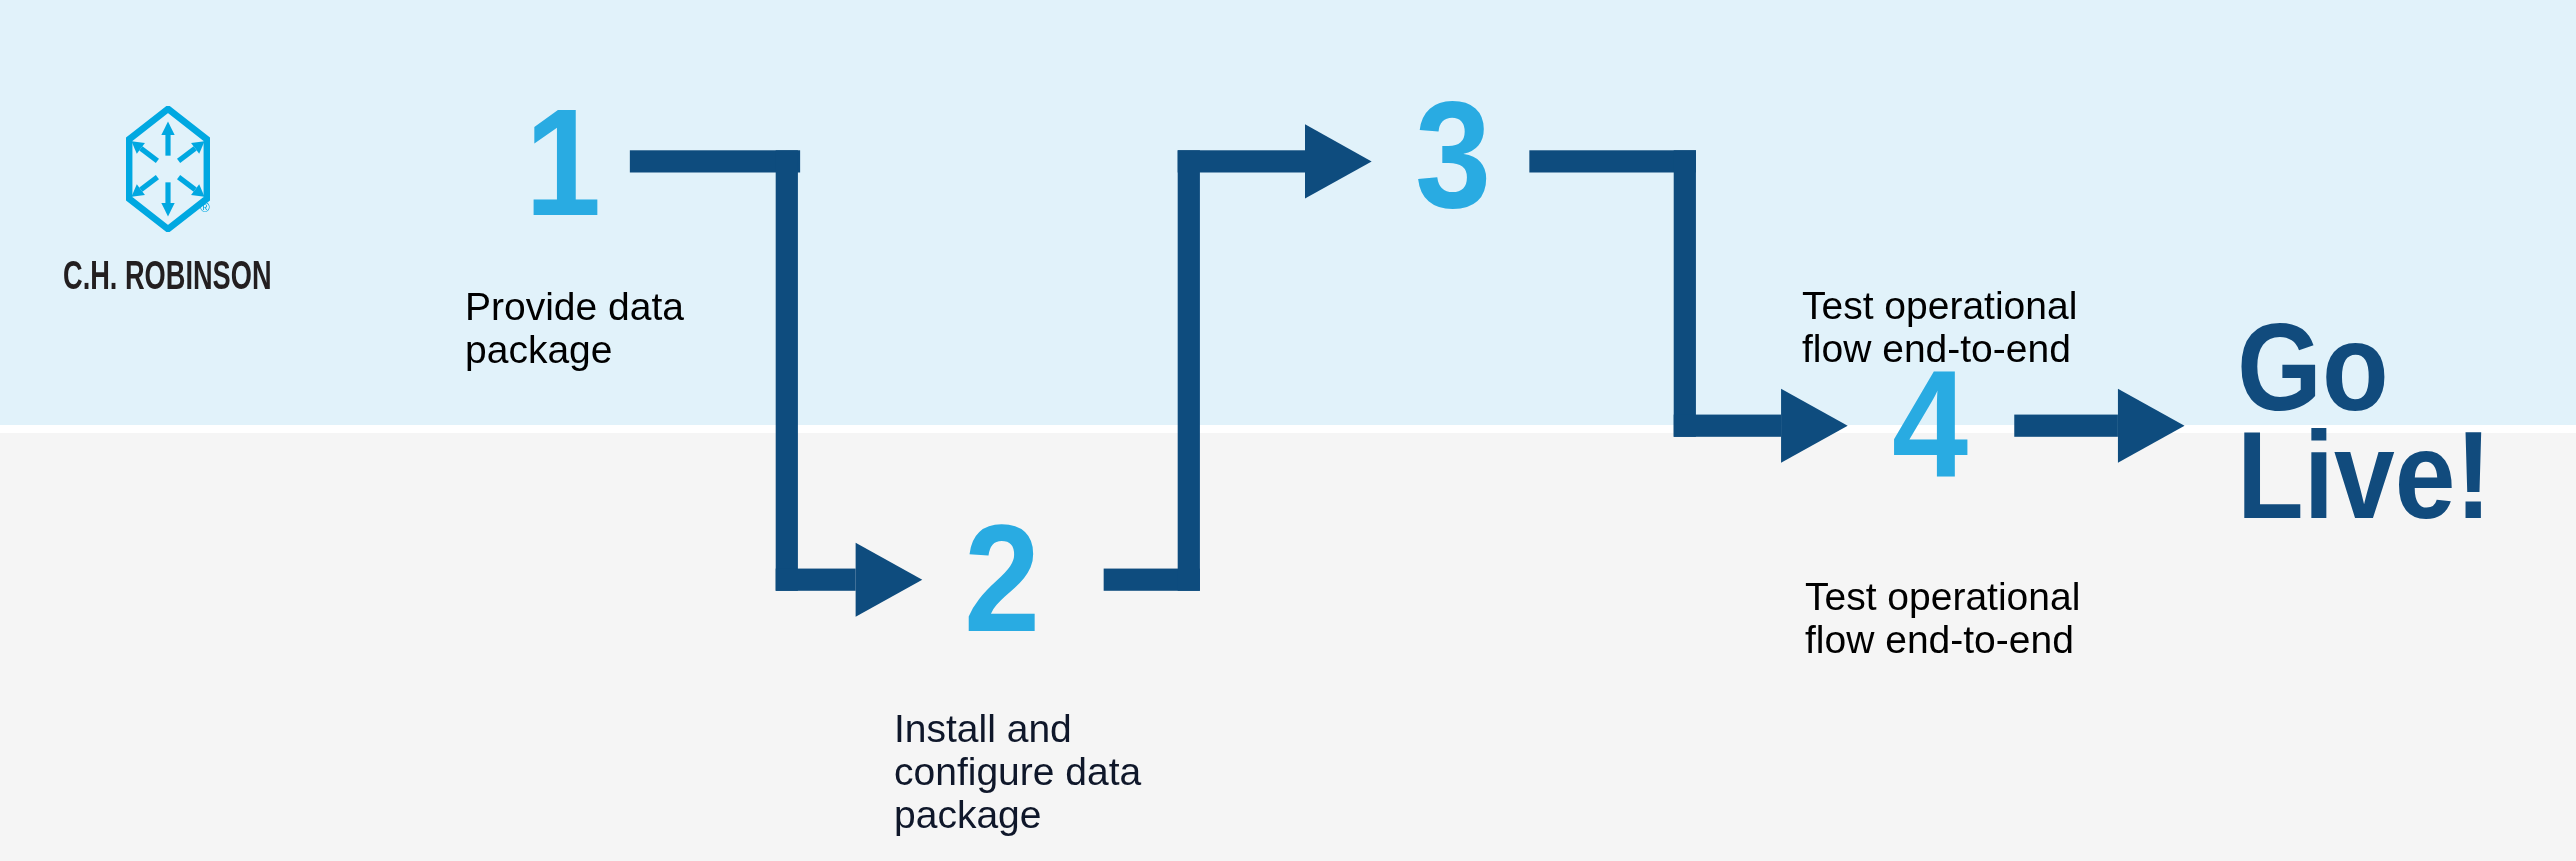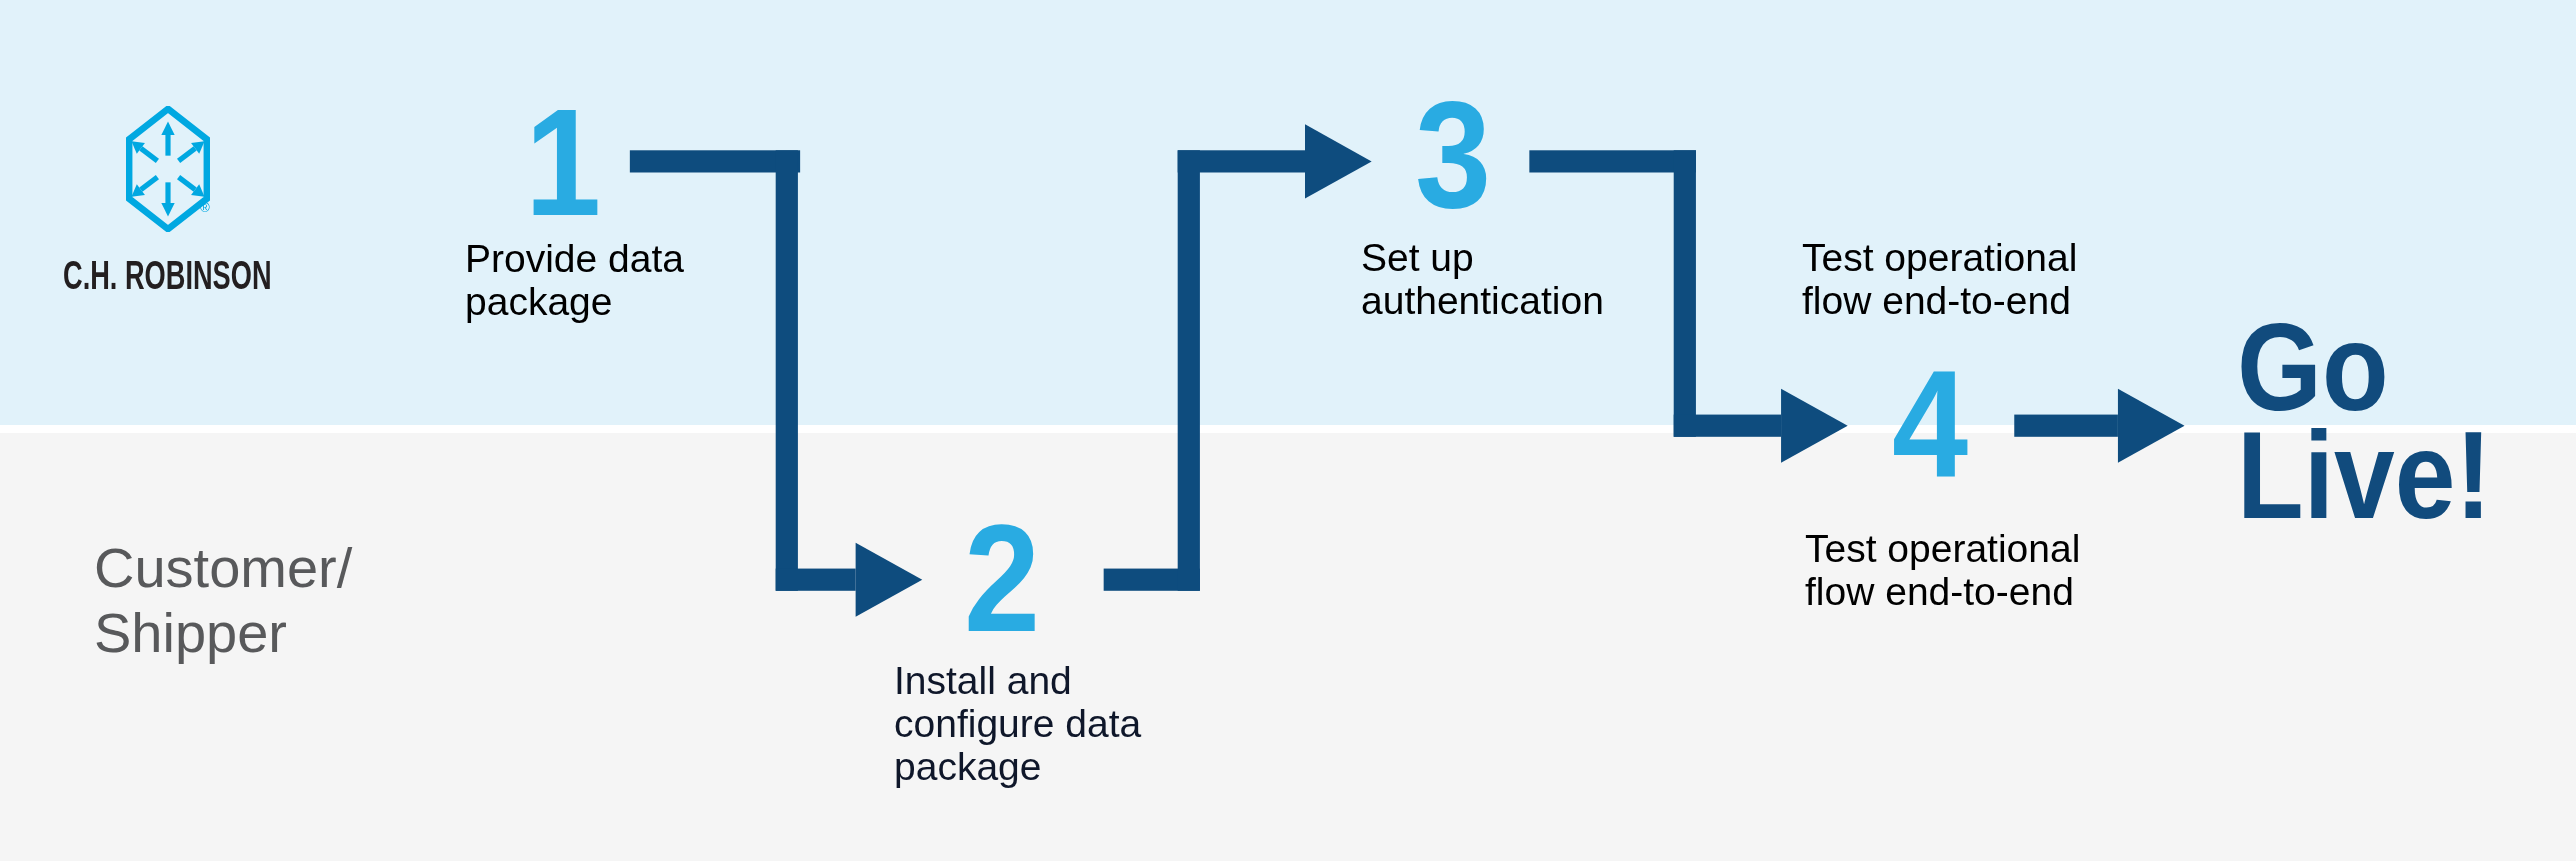--- a/index.html
+++ b/index.html
@@ -33,20 +33,21 @@
     transform:scaleX(0.9);
   }
   .num-1{left:452px;top:84px;}
   .num-2{left:891px;top:500px;}
   .num-3{left:1342px;top:76px;}
   .num-4{left:1819px;top:345px;}
   .lbl{
     position:absolute;
     font-size:39px;line-height:43px;font-weight:400;
     white-space:pre-line;
+    margin-top:48px;
   }
   .lbl-1{left:465px;top:237px;}
   .lbl-2{left:894px;top:659px;}
   .lbl-3{left:1361px;top:236px;}
   .lbl-handoff{left:1802px;top:236px;}
   .lbl-4{left:1805px;top:527px;}
   .golive{
     position:absolute;left:2237px;top:313px;
     font-size:124px;line-height:108px;font-weight:700;
     white-space:pre-line;
@@ -81,22 +82,20 @@
         <polygon points="98.6,64.3 87.6,49.9 105.8,47.4"></polygon>
         <polygon points="14.4,64.3 25.4,49.9 7.2,47.4"></polygon>
         <polygon points="98.6,105.7 87.6,120.1 105.8,122.6"></polygon>
         <polygon points="14.4,105.7 25.4,120.1 7.2,122.6"></polygon>
       </g>
     </svg>
   </div>
   <div class="reg-mark" style="color: rgb(0, 168, 225);">®</div>
   <div class="wordmark" style="color: rgb(35, 31, 32);">C.H. ROBINSON</div>
 
-  <div class="owner-label" style="color: rgb(88, 89, 91);">Customer/
-Shipper</div>
 
   <svg class="flow-svg" viewBox="0 0 3478 1163">
     <g style="fill: rgb(14, 76, 126);">
       <rect x="850" y="203" width="230" height="30"></rect>
       <rect x="1047" y="203" width="30" height="595"></rect>
       <rect x="1047" y="768" width="108" height="30"></rect>
       <polygon points="1155,733 1245,783 1155,833"></polygon>
     </g>
     <g style="fill: rgb(14, 76, 126);">
       <rect x="1490" y="768" width="130" height="30"></rect>
@@ -119,22 +118,20 @@
   <div class="num num-1" style="color: rgb(41, 171, 226);">1</div>
   <div class="num num-2" style="color: rgb(41, 171, 226);">2</div>
   <div class="num num-3" style="color: rgb(41, 171, 226);">3</div>
   <div class="num num-4" style="color: rgb(41, 171, 226);">4</div>
 
   <div class="lbl lbl-1" style="color: rgb(0, 0, 0);">Provide data
 package</div>
   <div class="lbl lbl-2" style="color: #0f172a;">Install and
 configure data
 package</div>
-  <div class="lbl lbl-3" style="color: rgb(0, 0, 0);">Set up
-authentication</div>
   <div class="lbl lbl-handoff" style="color: rgb(0, 0, 0);">Test operational
 flow end-to-end</div>
   <div class="lbl lbl-4" style="color: rgb(0, 0, 0);">Test operational
 flow end-to-end</div>
 
   <div class="golive" style="color: rgb(17, 75, 125);">Go
 Live!</div>
 
 </div>
 

